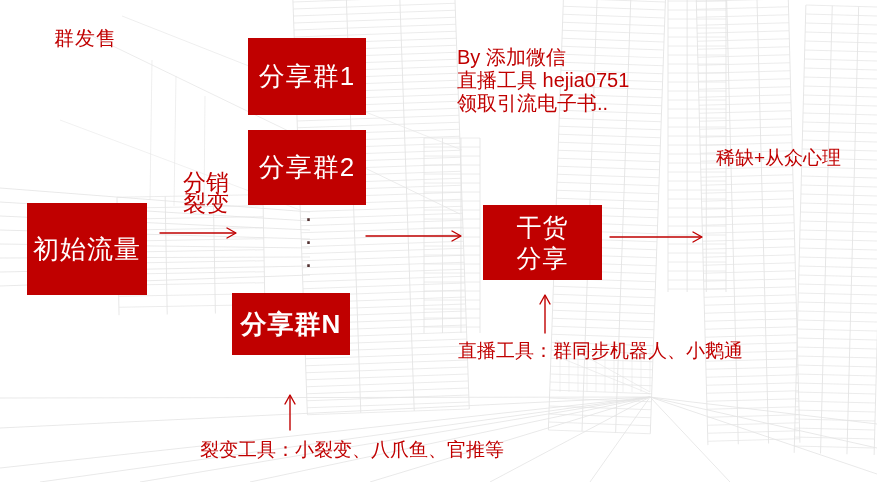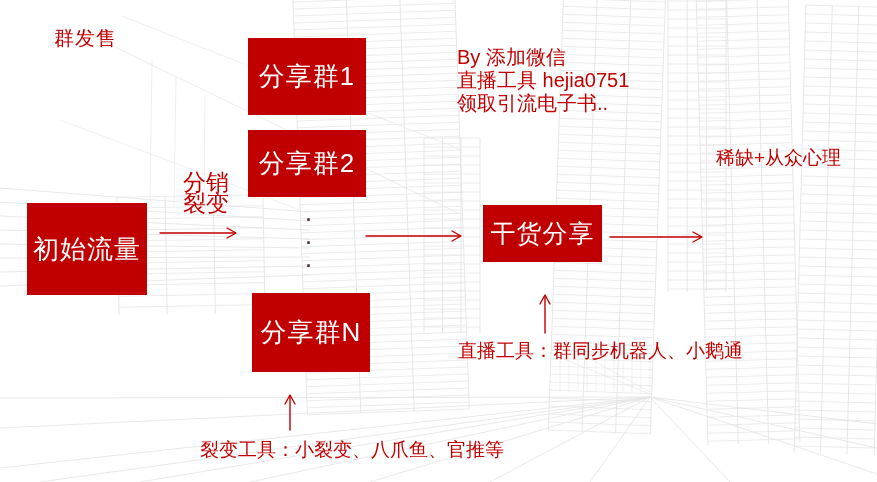--- a/index.html
+++ b/index.html
@@ -10,23 +10,23 @@
   .bg{position:absolute;left:0;top:0;width:877px;height:482px;color:var(--wire,#e4e4e4);}
   .arrows{position:absolute;left:0;top:0;width:877px;height:482px;color:var(--accent,#C00000);pointer-events:none;}
   .arrows line,.arrows path{stroke:currentColor;fill:none;stroke-width:1.4px;stroke-linecap:round;stroke-linejoin:round;}
   .box{
     position:absolute;background:var(--accent,#C00000);color:var(--boxtext,#fff);
     display:flex;align-items:center;justify-content:center;
     font-size:26px;letter-spacing:1px;
   }
   .b-initial{left:27px;top:203px;width:120px;height:92px;}
   .b-s1{left:248px;top:38px;width:118px;height:77px;}
-  .b-s2{left:248px;top:130px;width:118px;height:67px;}
-  .b-sn{left:252px;top:293px;width:118px;height:79px;}
-  .b-dry{left:483px;top:205px;width:119px;height:57px;flex-direction:row;font-size:25px;line-height:31px;}
+  .b-s2{left:248px;top:130px;width:118px;height:75px;}
+  .b-sn{left:232px;top:293px;width:118px;height:62px;font-weight:bold;}
+  .b-dry{left:483px;top:205px;width:119px;height:75px;flex-direction:column;font-size:25px;line-height:31px;}
   .b-sale{left:728px;top:208px;width:119px;height:73px;}
   .lbl{position:absolute;color:var(--accent,#C00000);white-space:nowrap;}
   .corner{left:38px;top:25px;font-size:20px;letter-spacing:1px;margin-left:16px;}
   .fission{left:183px;top:166px;font-size:23px;line-height:21px;margin-top:6px;}
   .author{left:457px;top:46px;font-size:20px;line-height:23px;}
   .psych{left:716px;top:145px;font-size:19px;}
   .live{left:458px;top:338px;font-size:19px;}
   .ftools{left:200px;top:437px;font-size:19px;}
   .dots{
     position:absolute;left:301px;top:213px;width:16px;

